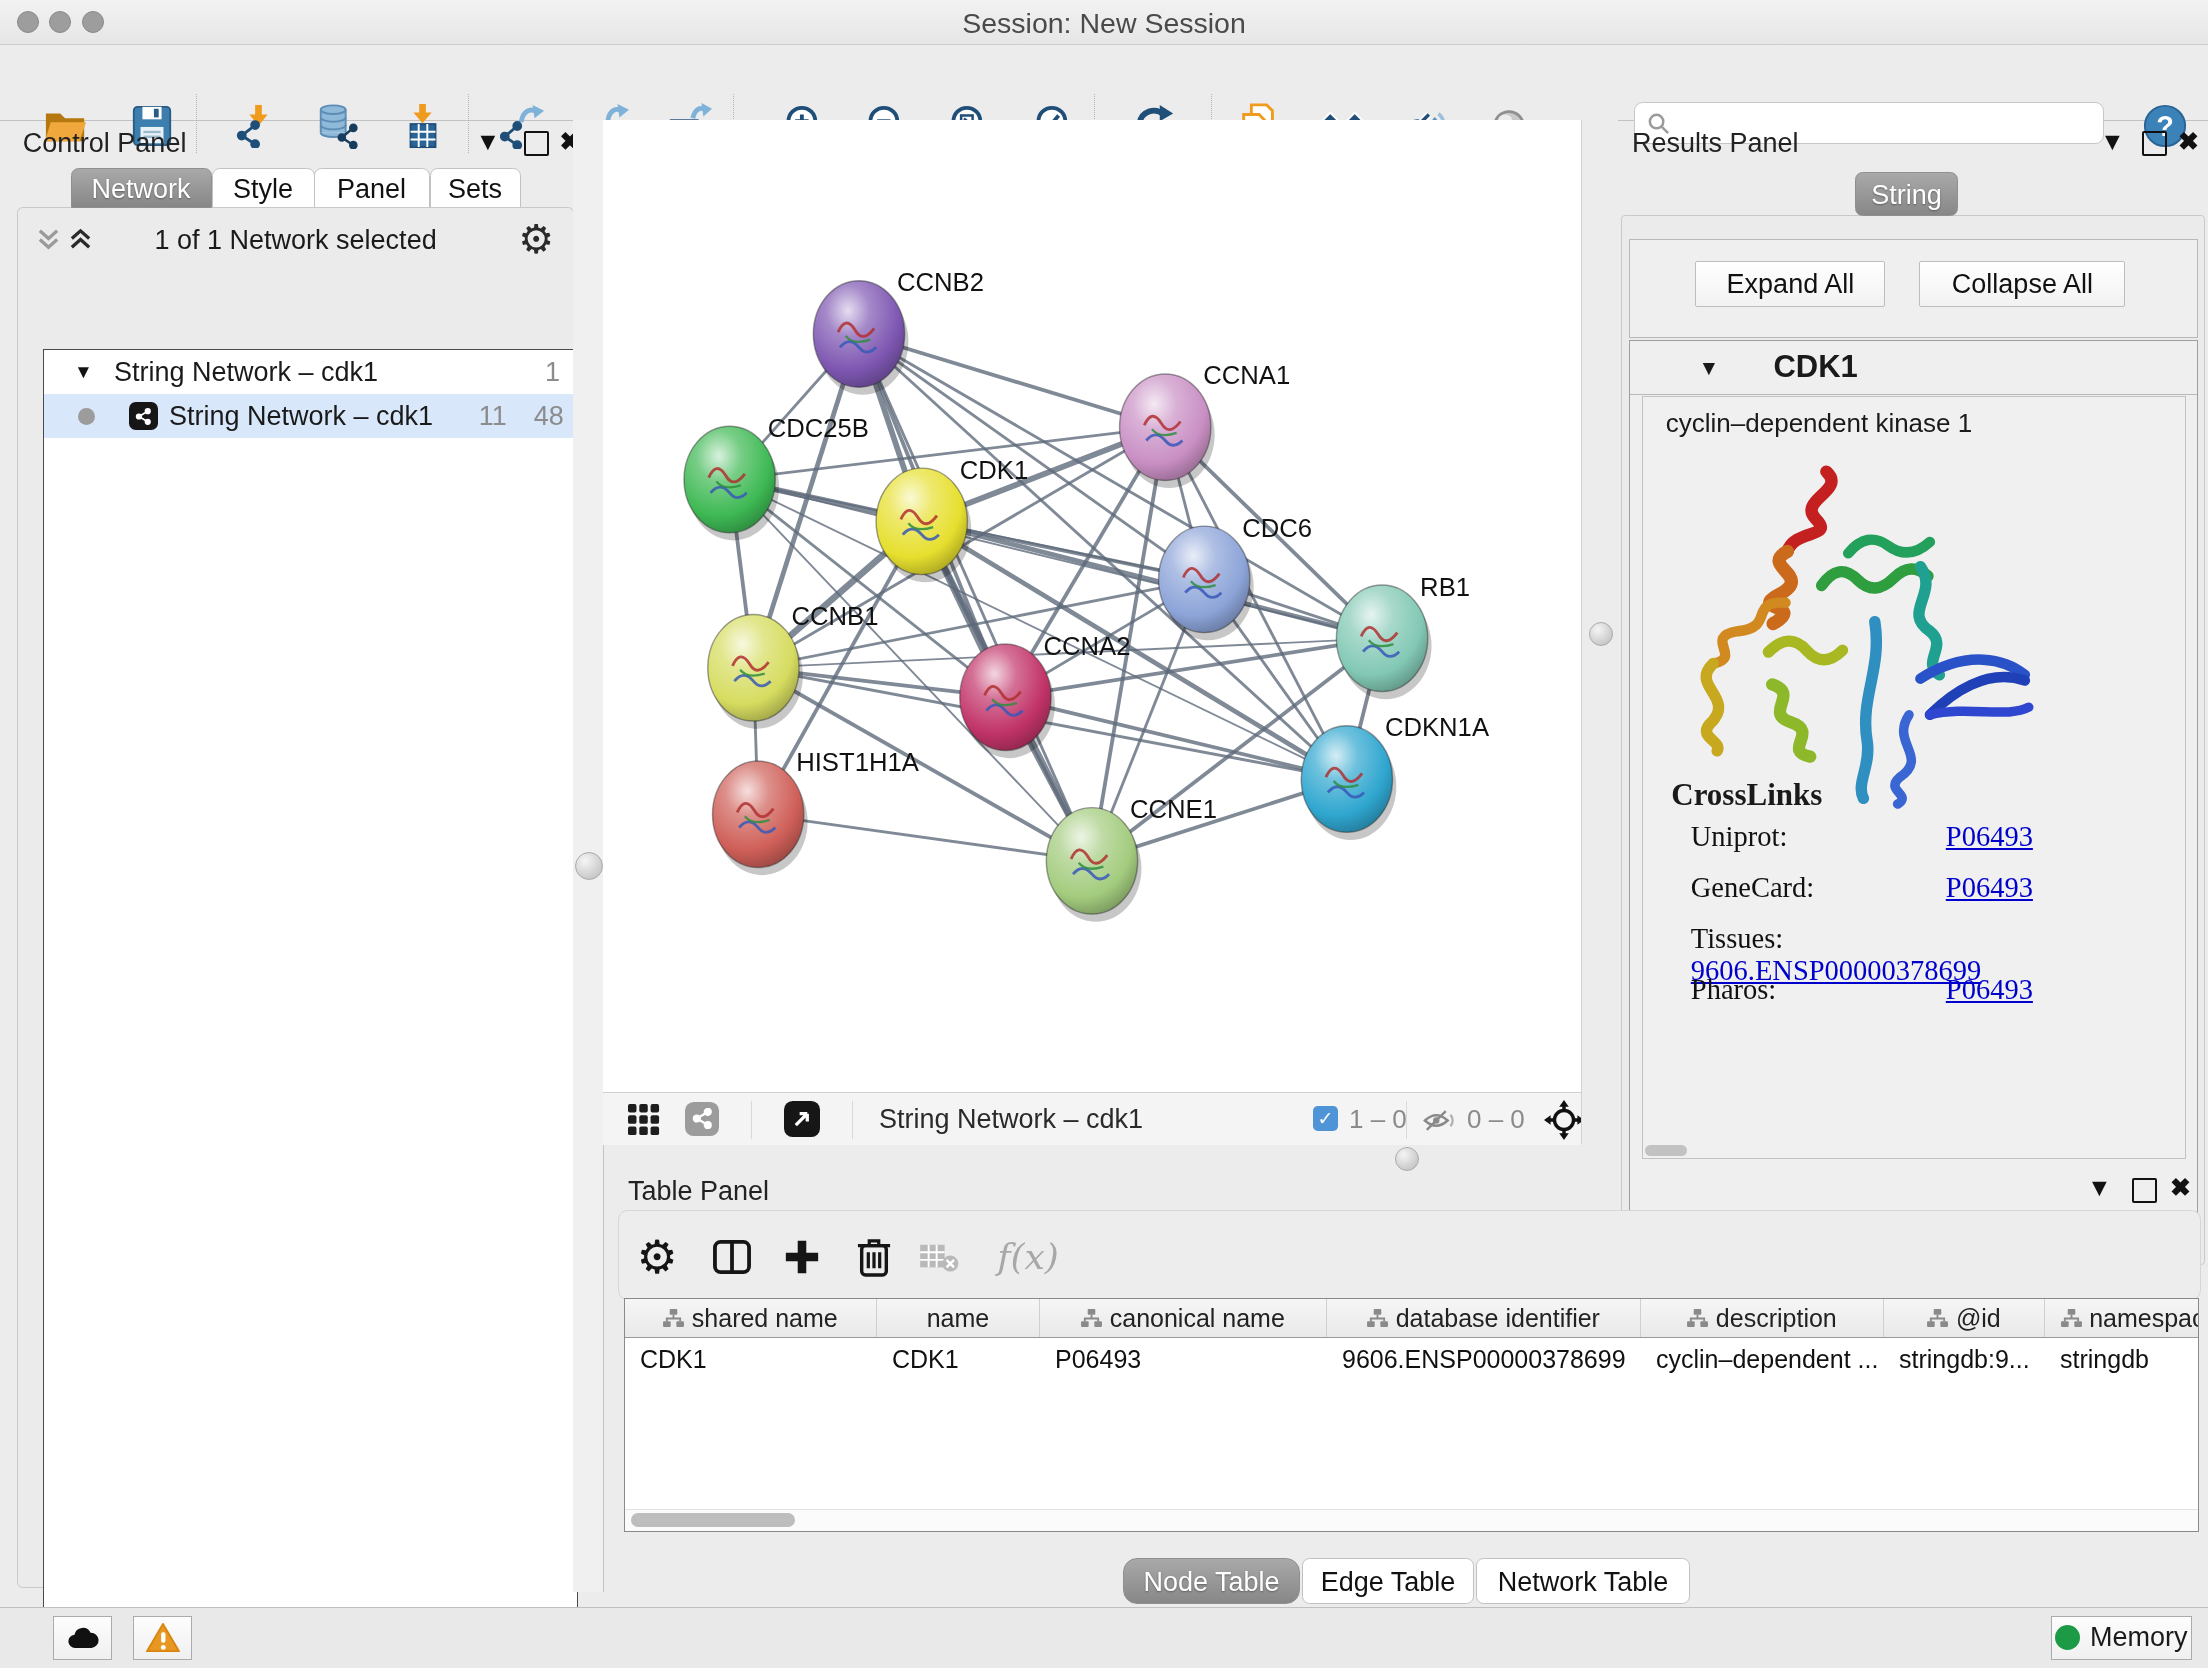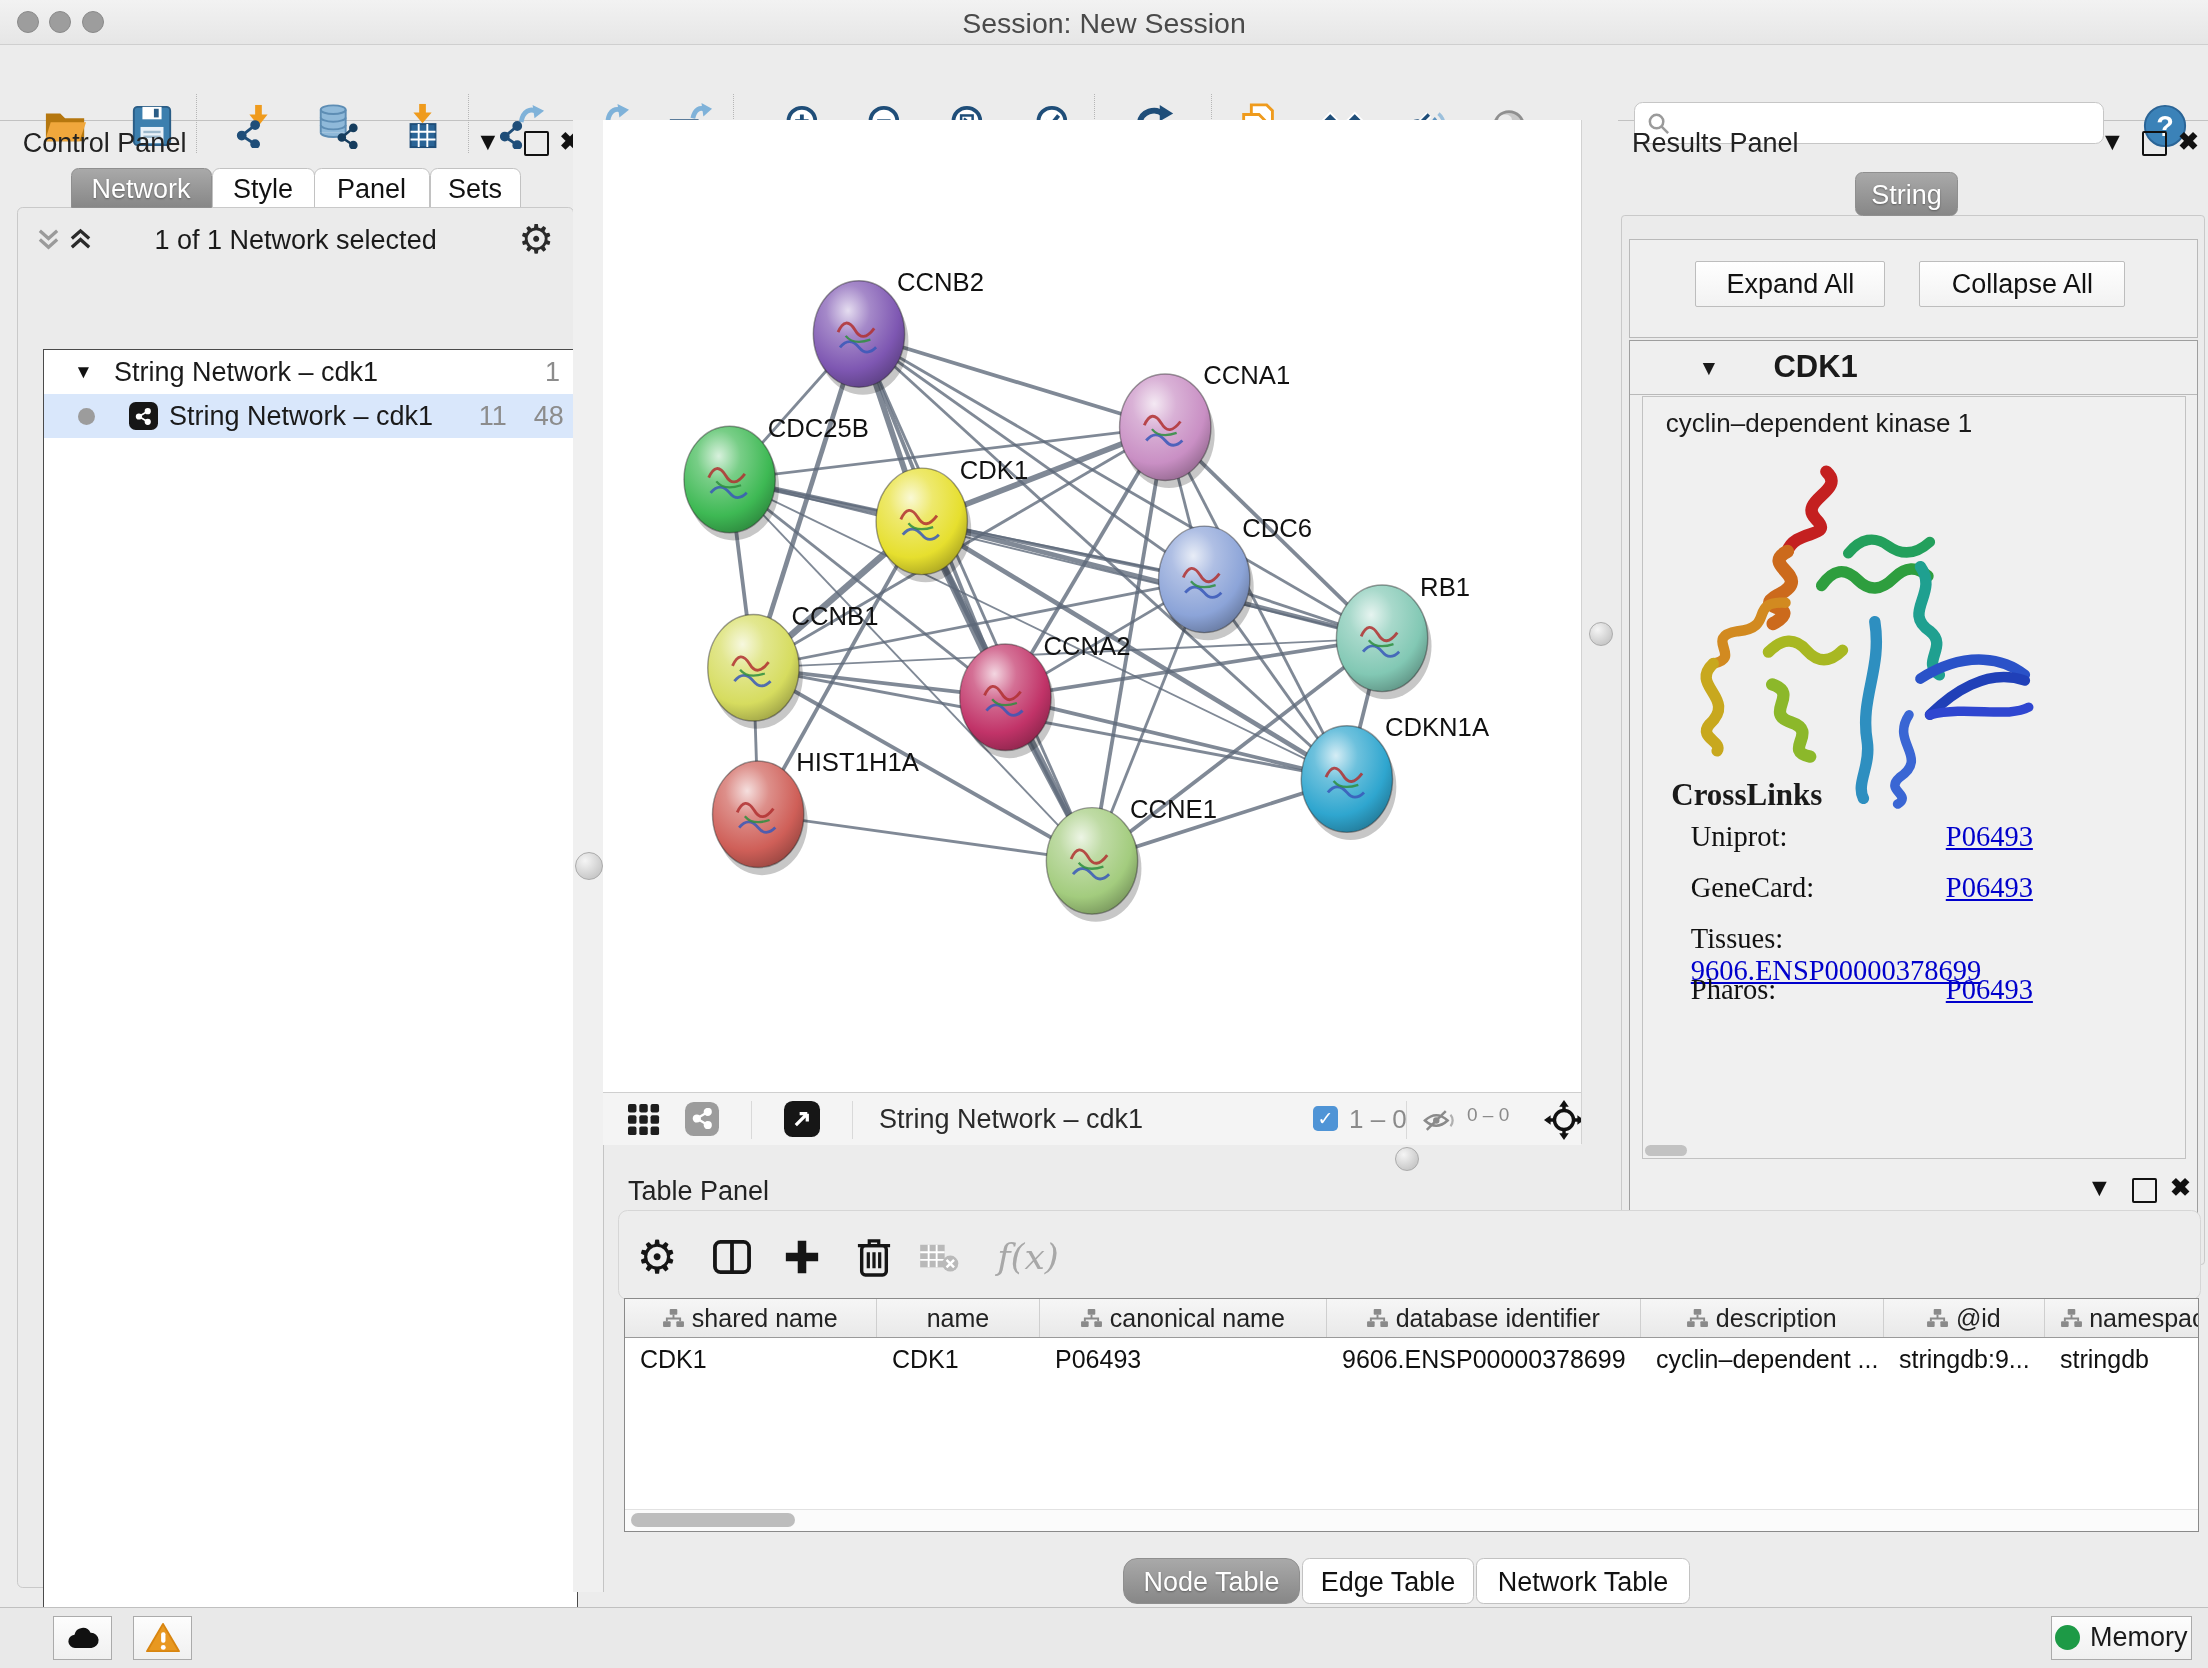--- a/index.html
+++ b/index.html
@@ -572,21 +572,21 @@
     <span class="abs" style="left:276px;top:11.4px;font-size:27px;color:#2a2a2a;">String Network – cdk1</span>
     <span class="abs" style="left:710px;top:13.3px;width:25px;height:25px;background:#4f94d6;border-radius:4.8px;color:#fff;font-size:19px;text-align:center;line-height:25px;">✓</span>
     <span class="abs" style="left:746px;top:11.4px;font-size:26px;color:#8a8a8a;">1 – 0</span>
     <div class="sep" style="left:803px;"></div>
     <svg class="abs" style="left:820px;top:14.3px;" width="36" height="27" viewBox="0 0 38 28">
       <path d="M2 14 Q14 3 26 14 Q14 25 2 14 Z" fill="none" stroke="#8a8a8a" stroke-width="2.6"></path>
       <circle cx="14" cy="14" r="3.4" fill="#8a8a8a"></circle>
       <path d="M4 24 L24 4" stroke="#8a8a8a" stroke-width="2.6"></path>
       <path d="M29 8 a9 9 0 0 1 0 12" stroke="#b0b0b0" stroke-width="2.4" fill="none"></path>
     </svg>
-    <span class="abs" style="left:864px;top:11.4px;font-size:19px;color:#8a8a8a;">0 – 0</span>
+    <span class="abs" style="left:864px;top:11.4px;font-size:26px;color:#8a8a8a;">0 – 0</span>
     <svg class="abs" style="left:940px;top:5.7px;" width="42" height="42" viewBox="0 0 44 44">
       <circle cx="22" cy="22" r="10" fill="none" stroke="#111" stroke-width="3.6"></circle>
       <path d="M22 12 V5 M22 32 V39 M12 22 H5 M32 22 H39" stroke="#111" stroke-width="3.6"></path>
       <polygon points="22,1 17,8 27,8" fill="#111"></polygon>
         <polygon points="22,43 17,36 27,36" fill="#111"></polygon>
       <polygon points="1,22 8,17 8,27" fill="#111"></polygon>
         <polygon points="43,22 36,17 36,27" fill="#111"></polygon>
     </svg>
   </div>
 

